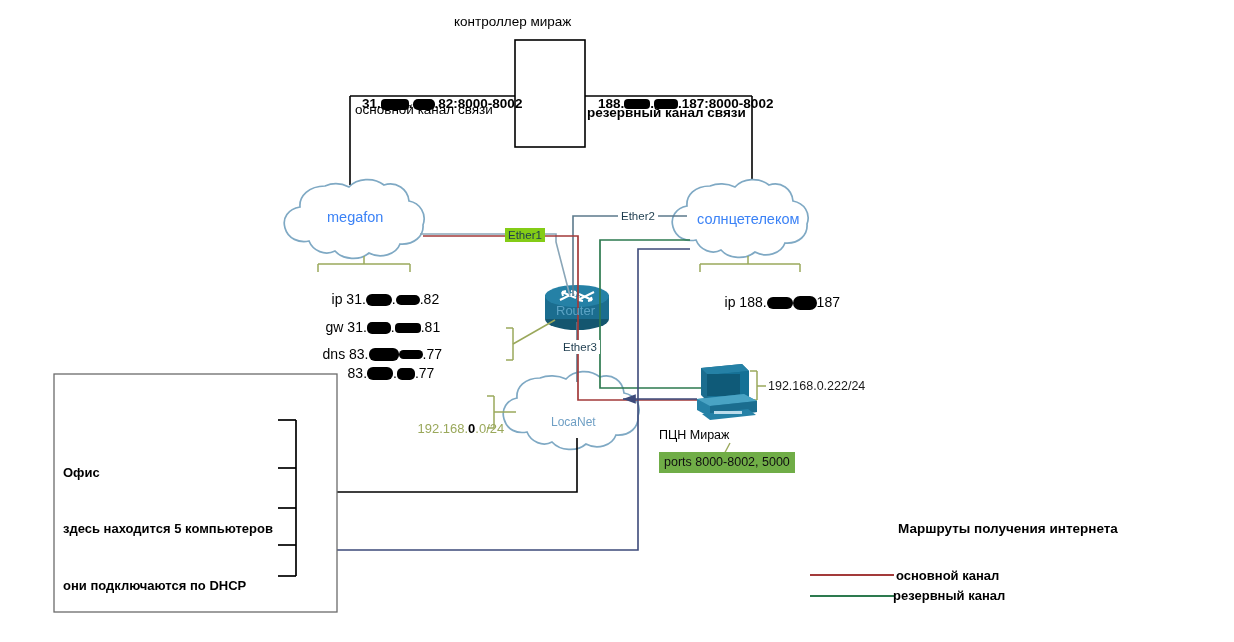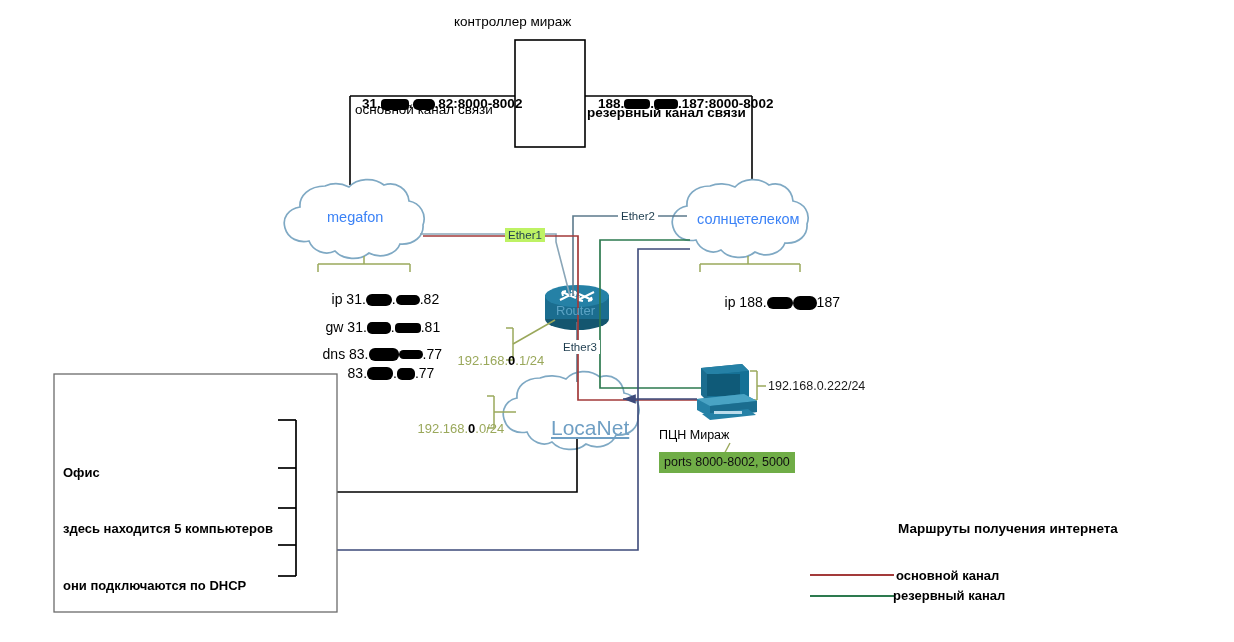--- a/index.html
+++ b/index.html
@@ -39,23 +39,22 @@
     font-size: 13.5px;
   }
   .lbl-ip {
     font-size: 14px;
   }
   .lbl-cloud {
     font-size: 14.5px;
     color: #3b82f6;
   }
   .lbl-cloud-light {
-    font-size: 21px;
+    font-size: 12px;
     color: #6f9fc4;
-    text-decoration: underline;
   }
   .lbl-ether {
     font-size: 11.5px;
     color: #1d3c4e;
   }
   .lbl-net {
     font-size: 13px;
     color: #9aa85b;
   }
   .lbl-net .blk {
@@ -279,31 +278,28 @@
   </div>
 
   <div class="lbl lbl-ip" style="left:332px; top:347px;">
     <span>83.</span><span class="redact" style="width:26px;height:13px;border-radius:6px;"></span><span>.</span><span class="redact" style="width:18px;height:12px;border-radius:5px;"></span><span>.77</span>
   </div>
 
   <div class="lbl lbl-ip" style="left:709px; top:276px;">
     <span>ip 188.</span><span class="redact" style="width:26px;height:12px;border-radius:6px;"></span><span></span><span class="redact" style="width:24px;height:14px;border-radius:7px;"></span><span>187</span>
   </div>
 
-  <div class="lbl lbl-ether" style="left:505px; top:228px; background:#bef264; padding:0 3px;">Ether1</div>
+  <div class="lbl lbl-ether" style="left:505px; top:228px; background:#84cc16; padding:0 3px;">Ether1</div>
 
   <div class="lbl lbl-ether" style="left:586px; top:209px; background:#ffffff; padding:0 3px;margin-left:32px;">Ether2</div>
 
   <div class="lbl lbl-ether" style="left:560px; top:340px; background:#ffffff; padding:0 3px;">Ether3</div>
 
   <div class="lbl" style="left:556px; top:303px; font-size:13px; color:#5ba3c4;">Router</div>
 
-  <div class="lbl lbl-net" style="left:443px; top:337px;">
-    <span>192.168.</span><span class="blk">0</span><span>.1/24</span>
-  </div>
 
   <div class="lbl lbl-net" style="left:403px; top:405px;">
     <span>192.168.</span><span class="blk">0</span><span>.0/24</span>
   </div>
 
   <div class="lbl lbl-subnet-dark" style="left:768px; top:379px;">192.168.0.222/24</div>
 
   <div class="lbl lbl-pcn" style="left:659px; top:428px;">ПЦН Мираж</div>
 
   <div class="lbl-ports" style="left:659px; top:452px;">ports 8000-8002, 5000</div>

